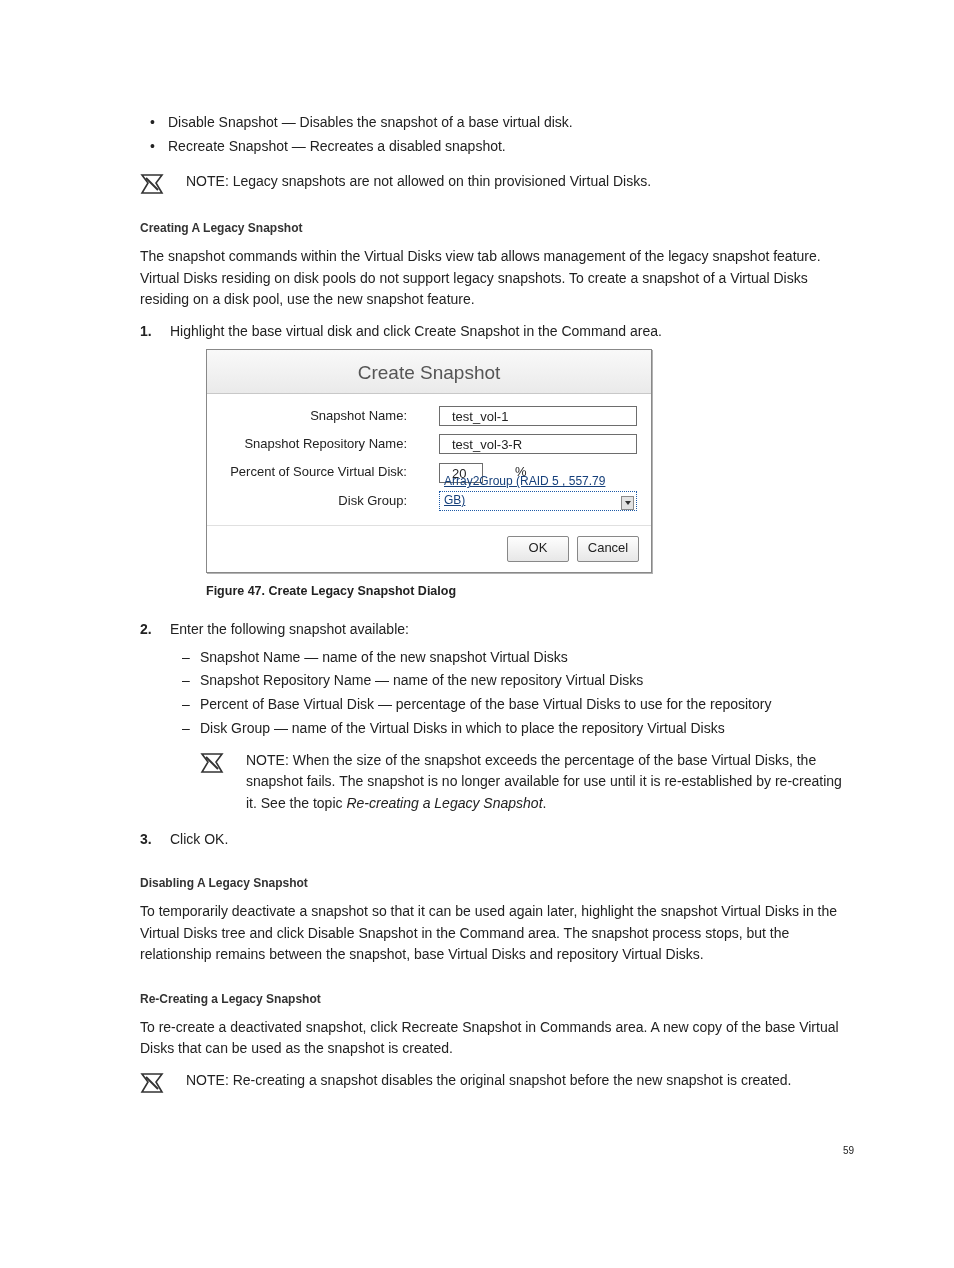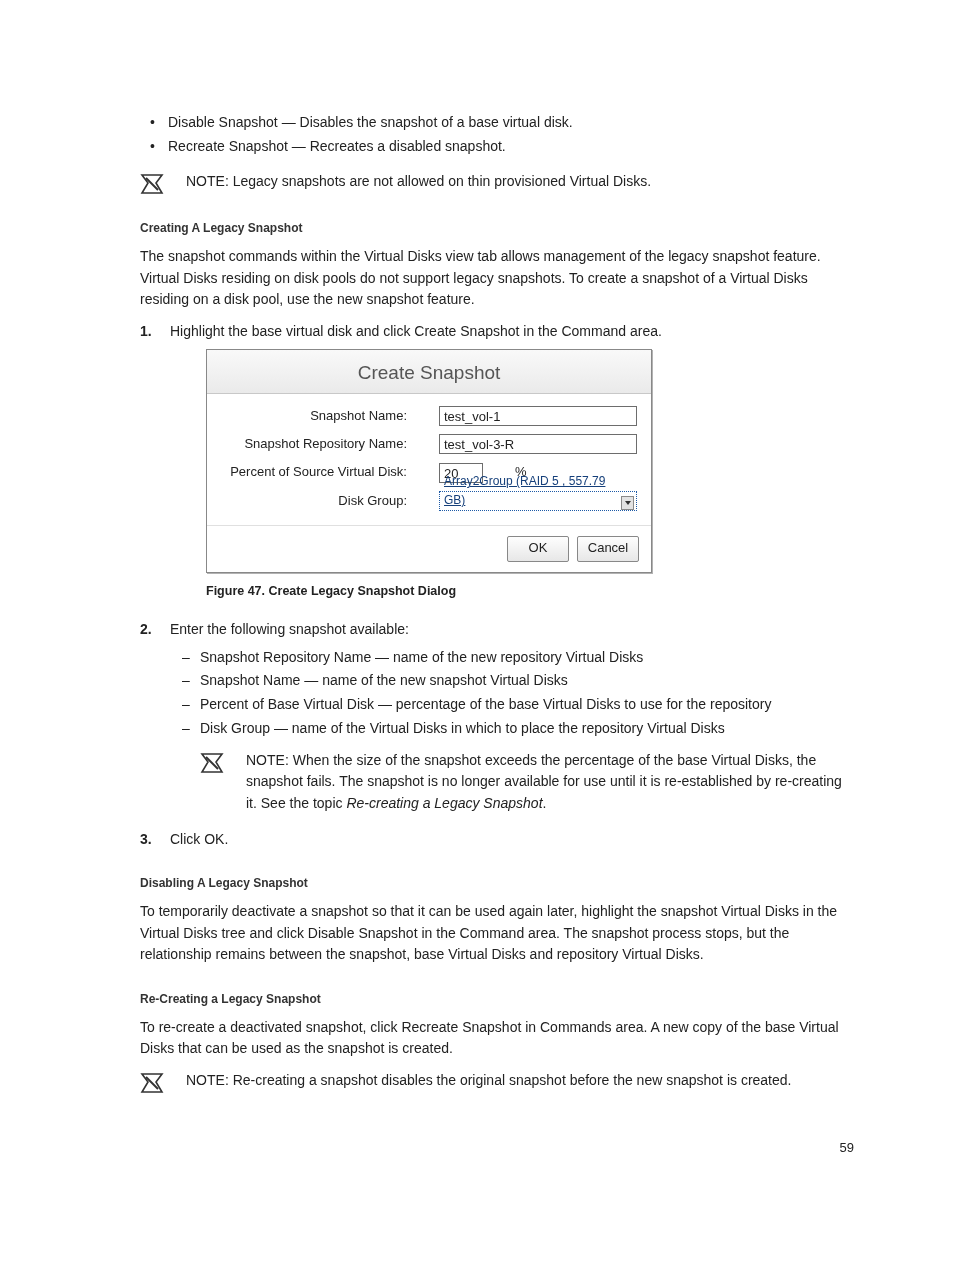--- a/index.html
+++ b/index.html
@@ -15,21 +15,21 @@
     width: 954px;
     min-height: 1268px;
     padding: 110px 100px 60px 140px;
     box-sizing: border-box;
     position: relative;
   }
   .page-num {
     position: absolute;
     bottom: 110px;
     right: 100px;
-    font-size: 13px;
+    font-size: 10px;
   }
   ul.bullets {
     list-style: none;
     margin: 0 0 14px 0;
     padding: 0 0 0 28px;
   }
   ul.bullets li {
     position: relative;
     padding-left: 0;
     margin: 2px 0;
@@ -136,21 +136,21 @@
     text-align: right;
     padding-right: 6px;
     font-size: 13px;
     color: #222;
   }
   .dlg-input {
     flex: 1 1 auto;
     border: 1px solid #6d6d6d;
     height: 20px;
     line-height: 20px;
-    padding: 0 4px;
+    padding: 0 12px;
     font-size: 13px;
     background: #fff;
     box-sizing: border-box;
   }
   .dlg-input.short { width: 44px; flex: 0 0 44px; }
   .dlg-pct { margin-left: 6px; font-size: 13px; }
   .dlg-select {
     display: inline-flex;
     align-items: flex-end;
     border: 1px dotted #1d5aa6;
@@ -266,22 +266,22 @@
           </div>
         </div>
       </div>
       <div class="caption">Figure 47. Create Legacy Snapshot Dialog</div>
     </li>
 
     <li>
       <span class="num">2.</span>
       <span>Enter the following snapshot available:</span>
       <ul class="dashes">
+        <li><span class="b">Snapshot Name</span><span> — name of the new snapshot Virtual Disks</span></li>
         <li><span class="b">Snapshot Repository Name</span><span> — name of the new repository Virtual Disks</span></li>
-        <li><span class="b">Snapshot Name</span><span> — name of the new snapshot Virtual Disks</span></li>
         <li><span class="b">Percent of Base Virtual Disk</span><span> — percentage of the base Virtual Disks to use for the repository</span></li>
         <li><span class="b">Disk Group</span><span> — name of the Virtual Disks in which to place the repository Virtual Disks</span></li>
       </ul>
       <div class="note-wrap indented">
         <span class="note-icon">
           <svg viewBox="0 0 26 22">
               <polygon points="2,2 22,2 16,10 22,20 2,20 8,10" fill="#fff" stroke="#333" stroke-width="1.6"></polygon>
               <line x1="6" y1="5" x2="18" y2="17" stroke="#333" stroke-width="2"></line>
             </svg>
         </span>

